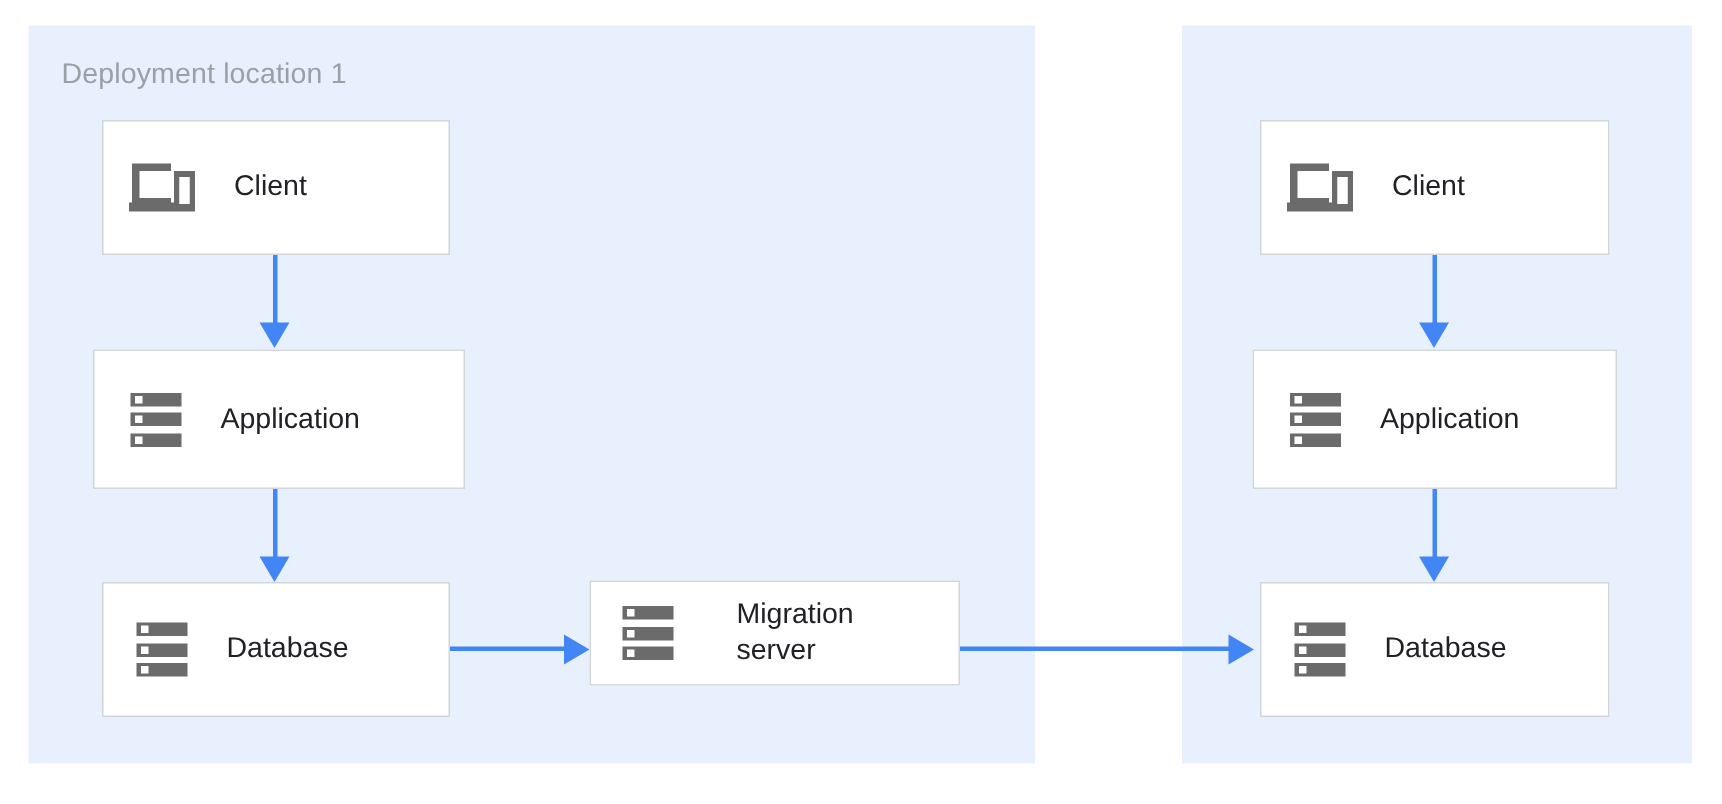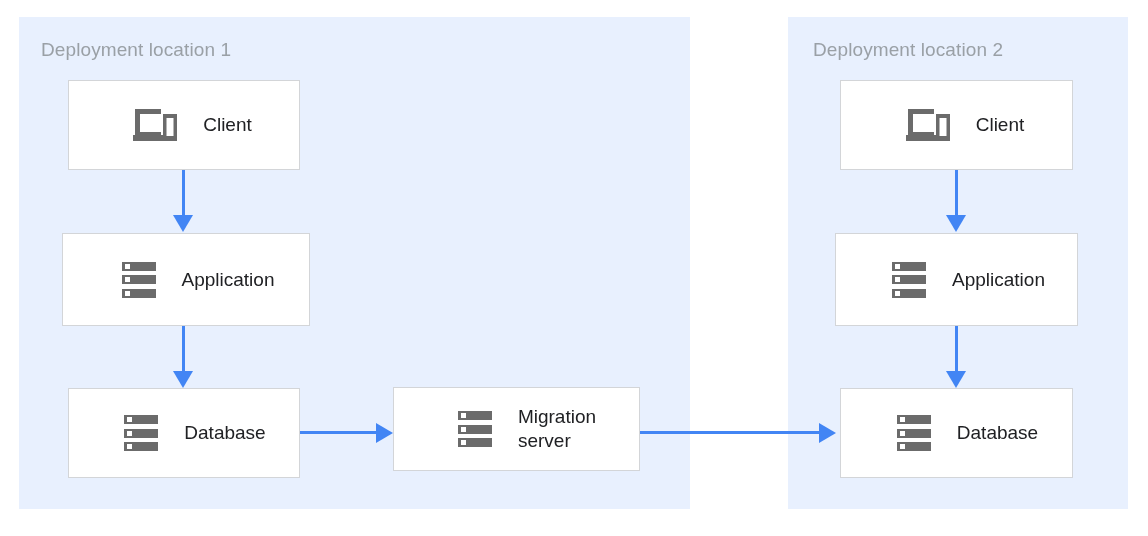--- a/index.html
+++ b/index.html
@@ -35,21 +35,20 @@
   }
 
   
   .node {
     position: absolute;
     box-sizing: border-box;
     background: #ffffff;
     border: 1px solid #d3d5d8;
     display: flex;
     align-items: center;
-    justify-content: center;
   }
   .node-icon {
     flex: 0 0 auto;
     display: flex;
     align-items: center;
     justify-content: center;
   }
   .node-label {
     font-size: 19px;
     line-height: 24px;
@@ -114,21 +113,20 @@
 </style>
 </head>
 <body>
 
 <div id="diagram">
 
   <div class="zone" style="left:19px; top:17px; width:671px; height:492px;"></div>
   <div class="zone-title" style="left:41px; top:40px;">Deployment location 1</div>
 
   <div class="zone" style="left:788px; top:17px; width:340px; height:492px;"></div>
-  <div class="zone-title" style="left:813px; top:40px;">Deployment location 2</div>
 
   <div class="edge-v" style="left:182px; top:170px; height:48px;"></div>
   <div class="arrow-down" style="left:173px; top:215px;"></div>
 
   <div class="edge-v" style="left:182px; top:326px; height:48px;"></div>
   <div class="arrow-down" style="left:173px; top:371px;"></div>
 
   <div class="edge-h" style="left:300px; top:431px; width:78px;"></div>
   <div class="arrow-right" style="left:376px; top:423px;"></div>
 
@@ -168,21 +166,21 @@
     <span class="node-icon">
       <span class="svr">
         <span class="svr-bar"></span>
         <span class="svr-bar"></span>
         <span class="svr-bar"></span>
       </span>
     </span>
     <span class="node-label" style="margin-left:26px;">Database</span>
   </div>
 
-  <div class="node" style="left:393px; top:387px; width:247px; height:84px; padding-left:21px;">
+  <div class="node" style="left:393px; top:387px; width:247px; height:70px; padding-left:21px;gap:16px;">
     <span class="node-icon">
       <span class="svr">
         <span class="svr-bar"></span>
         <span class="svr-bar"></span>
         <span class="svr-bar"></span>
       </span>
     </span>
     <span class="node-label" style="margin-left:26px;">Migration
 server</span>
   </div>

